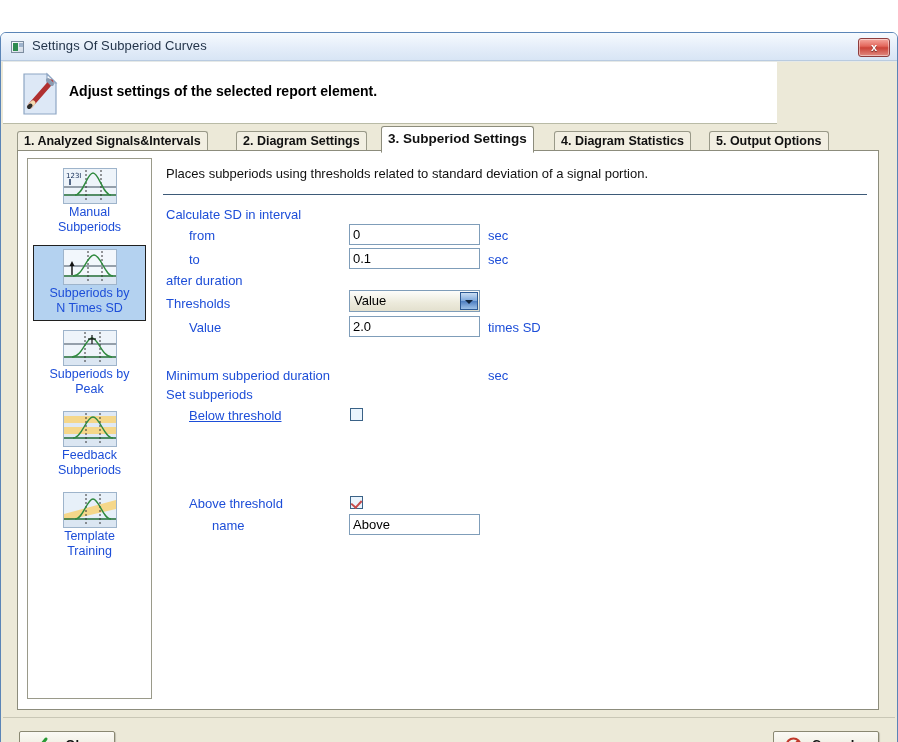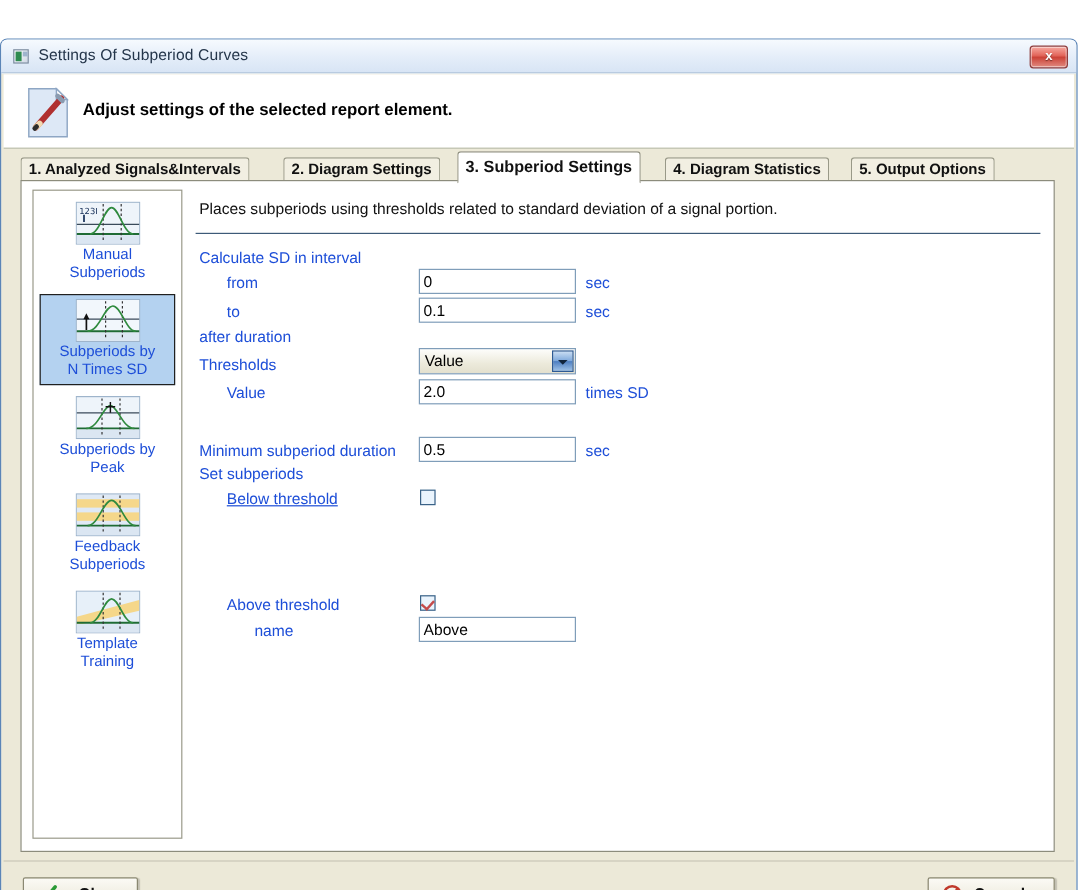--- a/index.html
+++ b/index.html
@@ -73,21 +73,21 @@
     text-align: center;
     line-height: 17px;
     text-shadow: 0 1px 1px rgba(0,0,0,.5);
     cursor: pointer;
   }
 
   
   #header {
     position: absolute;
     left: 2px; top: 29px;
-    width: 892px; height: 62px;
+    width: 774px; height: 62px;
     background: #ffffff;
     border-bottom: 1px solid #b9bba6;
     box-sizing: border-box;
   }
   #header-icon {
     position: absolute;
     left: 17px; top: 10px;
     width: 40px; height: 44px;
   }
   #header-title {
@@ -443,21 +443,20 @@
       <div class="combo" style="left:188px; top:132px; width:131px;">
         <span class="ctext">Value</span>
         <span class="carrow"></span>
       </div>
 
       <div class="lbl" style="left:28px; top:162px;">Value</div>
       <input class="txt" style="left: 188px; top: 158px; width: 131px;" value="2.0">
       <div class="lbl" style="left:327px; top:162px;">times SD</div>
 
       <div class="lbl" style="left:5px; top:210px;">Minimum subperiod duration</div>
-      <input class="txt" style="left: 188px; top: 206px; width: 131px;" value="0.5">
       <div class="lbl" style="left:327px; top:210px;">sec</div>
 
       <div class="lbl" style="left:5px; top:229px;">Set subperiods</div>
 
       <div class="lbl" style="left:28px; top:250px;text-decoration:underline;">Below threshold</div>
       <div class="chk" style="left:189px; top:250px;"></div>
 
       <div class="lbl" style="left:28px; top:338px;">Above threshold</div>
       <div class="chk checked" style="left:189px; top:338px;"></div>
 

